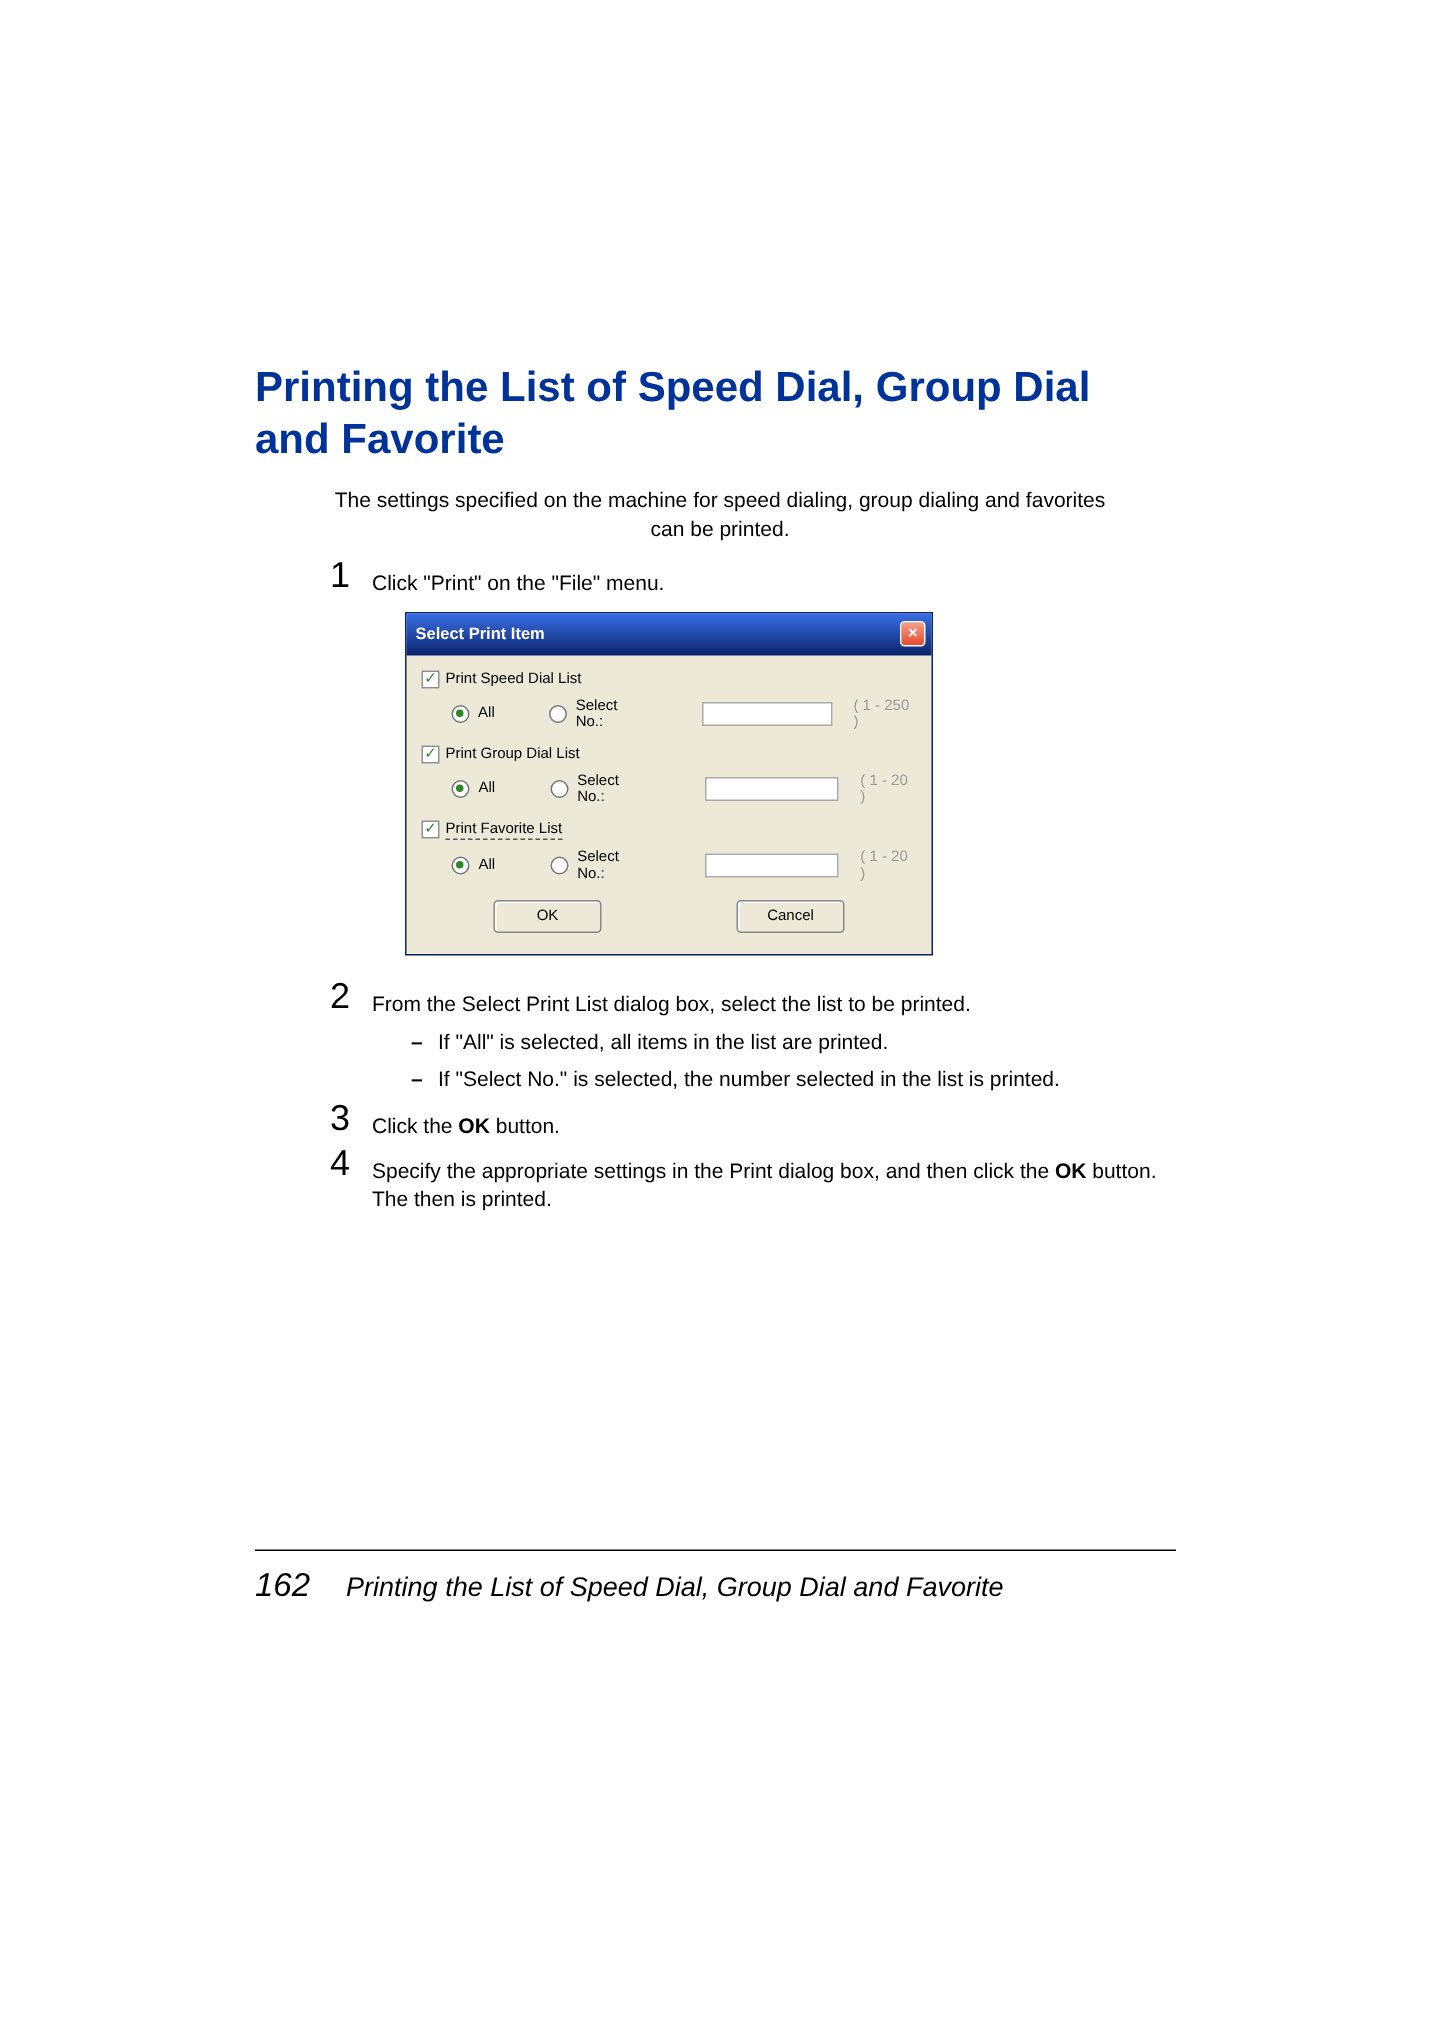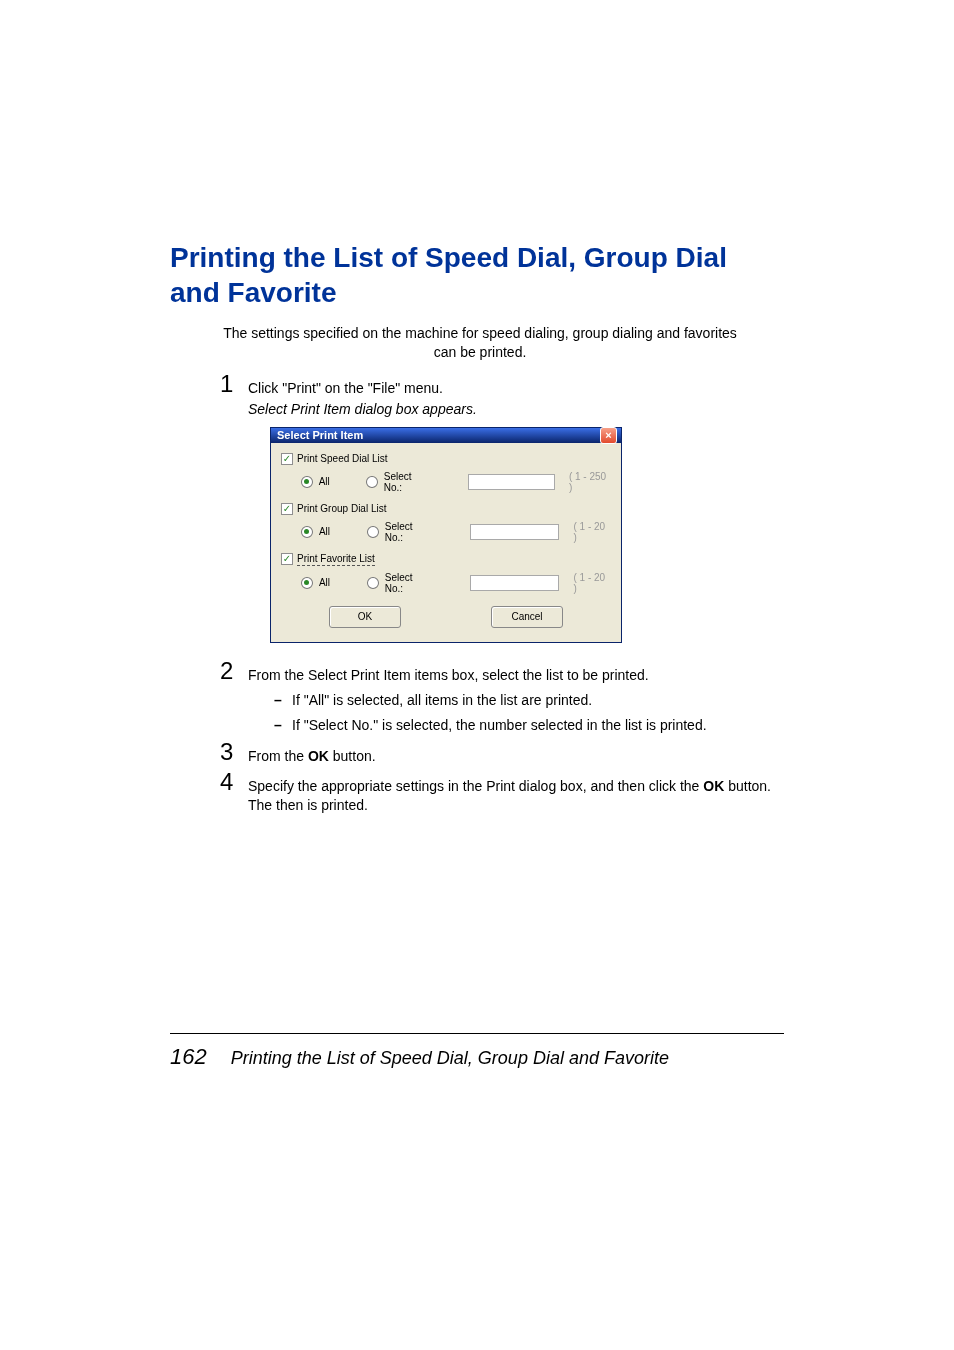--- a/index.html
+++ b/index.html
@@ -86,21 +86,21 @@
     border: 1px solid #0a246a;
     font-size: 10px;
     font-family: Tahoma, Arial, sans-serif;
     background: #ece9d8;
   }
   .dialog-titlebar {
     background: linear-gradient(to bottom, #3a6ee5, #0a246a);
     color: #fff;
     font-weight: bold;
     font-size: 11px;
-    height: 15px;
+    height: 28px;
     display: flex;
     align-items: center;
     justify-content: space-between;
     padding: 0 4px 0 6px;
   }
   .close-btn {
     width: 17px;
     height: 17px;
     background: linear-gradient(to bottom,#f7a089,#e24b2e);
     border: 1px solid #fff;
@@ -225,21 +225,20 @@
 <div class="page">
 
   <div class="heading">Printing the List of Speed Dial, Group Dial and Favorite</div>
 
   <div class="intro">The settings specified on the machine for speed dialing, group dialing and favorites can be printed.</div>
 
   <div class="step-row">
     <div class="step-num">1</div>
     <div class="step-body">Click "Print" on the "File" menu.</div>
   </div>
-  <div class="italic-block">Select Print Item dialog box appears.</div>
 
   <div class="dialog-wrap">
     <div class="dialog">
       <div class="dialog-titlebar">
         <span>Select Print Item</span>
         <div class="close-btn">×</div>
       </div>
       <div class="dialog-body">
 
         <div class="dl-group">
@@ -297,37 +296,37 @@
           <div class="win-btn">OK</div>
           <div class="win-btn">Cancel</div>
         </div>
 
       </div>
     </div>
   </div>
 
   <div class="step-row">
     <div class="step-num">2</div>
-    <div class="step-body">From the Select Print Item items box, select the list to be printed.</div>
+    <div class="step-body">From the Select Print List dialog box, select the list to be printed.</div>
   </div>
   <div class="sublist">
     <div class="sublist-row">
       <div class="dash">–</div>
       <div>If "All" is selected, all items in the list are printed.</div>
     </div>
     <div class="sublist-row">
       <div class="dash">–</div>
       <div>If "Select No." is selected, the number selected in the list is printed.</div>
     </div>
   </div>
 
   <div class="step-row">
     <div class="step-num">3</div>
     <div class="step-body">
-      <span>From the </span><span class="bold">OK</span><span> button.</span>
+      <span>Click the </span><span class="bold">OK</span><span> button.</span>
     </div>
   </div>
 
   <div class="step-row">
     <div class="step-num">4</div>
     <div class="step-body">
       <span>Specify the appropriate settings in the Print dialog box, and then click the </span><span class="bold">OK</span><span> button.</span><br>
       <span>The then is printed.</span>
     </div>
   </div>

